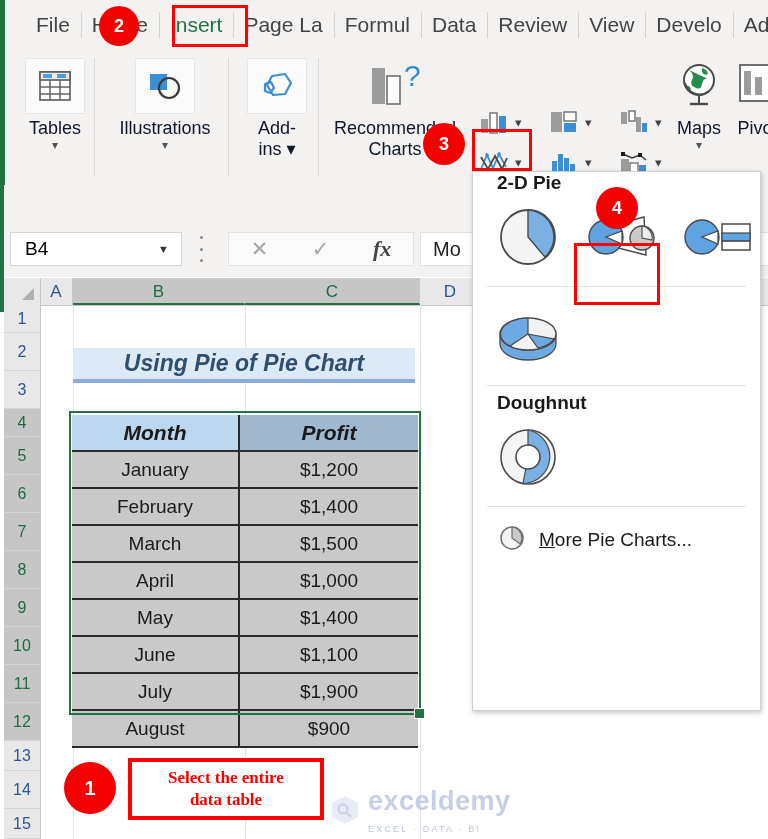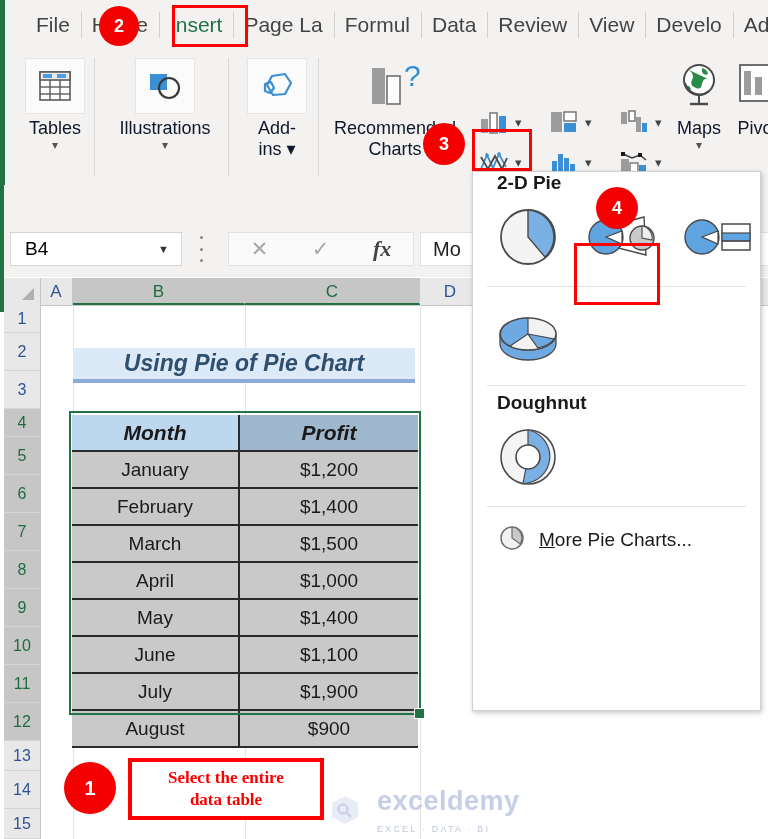--- a/index.html
+++ b/index.html
@@ -148,21 +148,21 @@
   }
   .selhandle{position:absolute;left:414px;top:708px;width:9px;height:9px;background:#217346;border:1px solid #fff;z-index:9;}
 
   .note{
     position:absolute;left:128px;top:758px;width:196px;height:62px;
     border:4px solid #ff0000;background:#fff;box-sizing:border-box;
     display:flex;flex-direction:column;align-items:center;justify-content:center;
     color:#ff0000;font-weight:bold;font-size:17px;line-height:22px;text-align:center;
     font-family:"Liberation Serif",serif;z-index:25;
   }
-  .wm{position:absolute;left:330px;top:788px;display:flex;align-items:center;gap:17px;z-index:24;}
+  .wm{position:absolute;left:330px;top:788px;display:flex;align-items:center;gap:8px;z-index:24;}
   .wm .wmtxt{display:flex;flex-direction:column;}
   .wm .wm1{font-size:27px;color:#c7cfe8;font-weight:bold;letter-spacing:.5px;line-height:27px;}
   .wm .wm2{font-size:9px;color:#bfc6d8;letter-spacing:2.2px;line-height:12px;margin-top:8px;}
 </style>
 </head>
 <body>
 
 <div class="app-edge"></div>
 <div class="app-edge2"></div>
 

